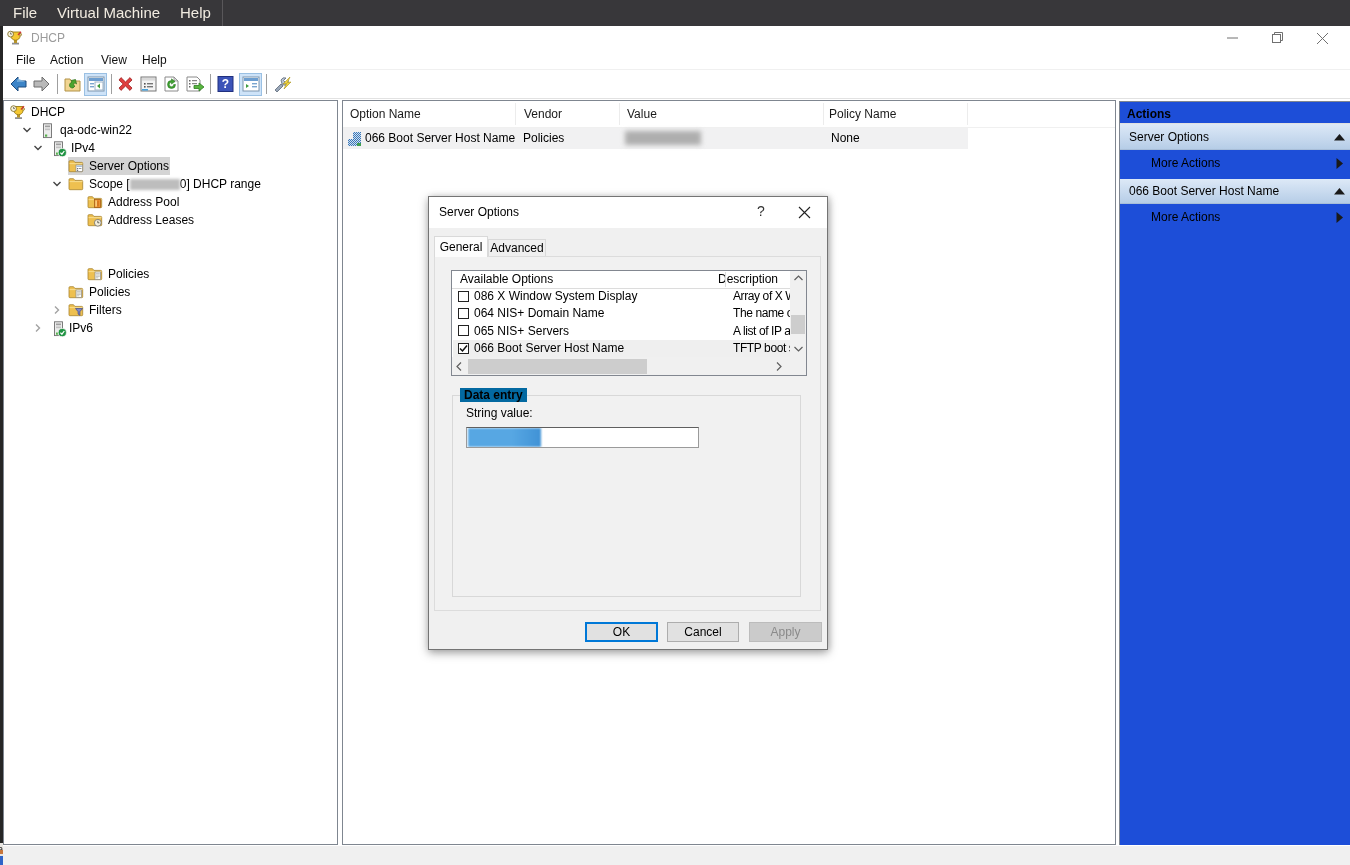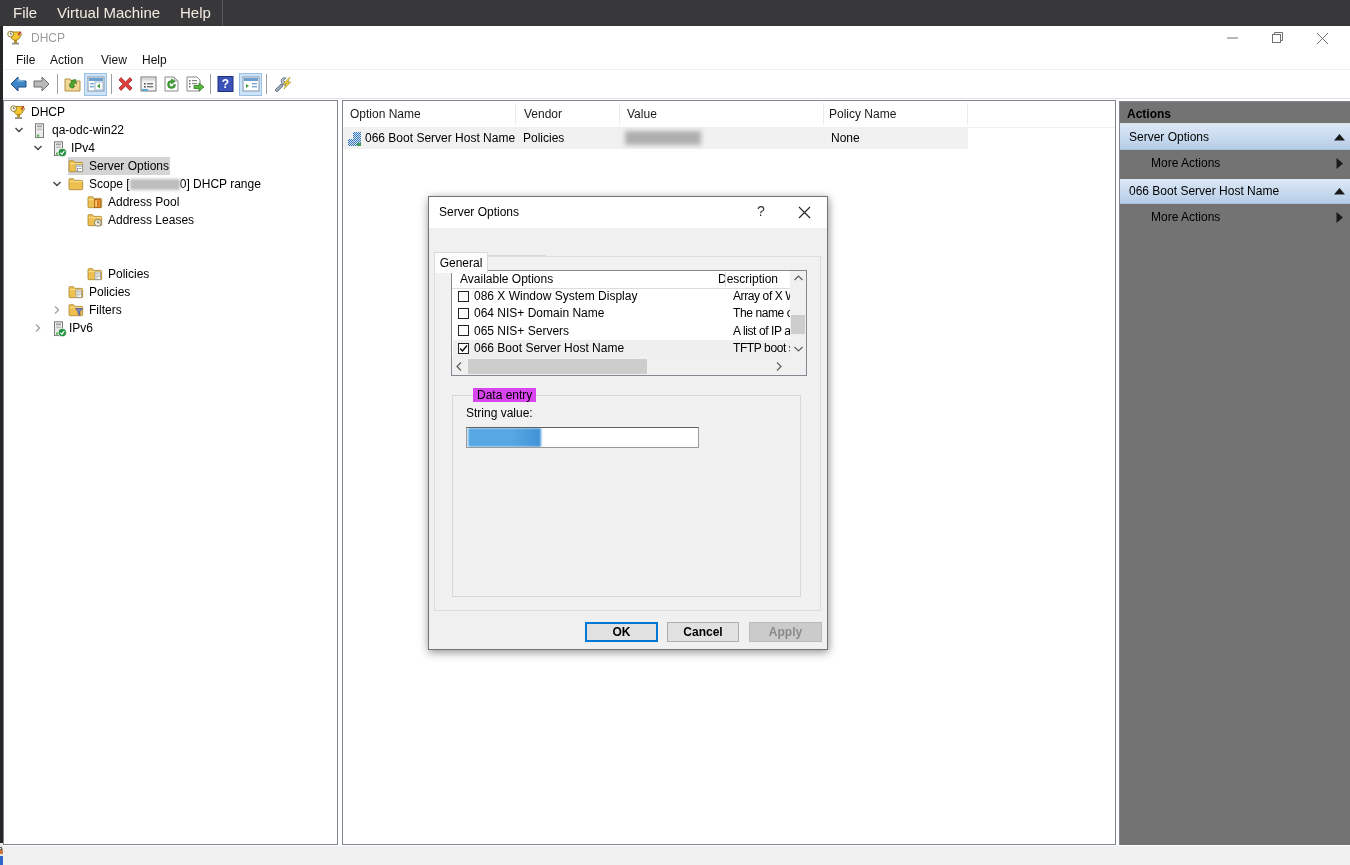--- a/index.html
+++ b/index.html
@@ -24,21 +24,21 @@
   #menubar { left:0; top:24px; width:1347px; height:20px; background:#fff; border-bottom:1px solid #f0f0f0; }
   #menubar span { position:absolute; top:3px; color:#111; }
   #toolbar { left:0; top:45px; width:1347px; height:28px; background:#fff; border-bottom:1px solid #e2e2e2; }
   .tsep { position:absolute; top:3px; width:1px; height:20px; background:#9f9f9f; }
   .tico { position:absolute; top:5px; }
   .thl { position:absolute; background:#cee3f8; border:1px solid #9ac0e3; }
 
   
   #lpane { left:0px; top:74px; width:335px; height:745px; background:#fff; border:1px solid #7f8690; }
   #mpane { left:339px; top:74px; width:774px; height:745px; background:#fff; border:1px solid #7f8690; }
-  #rpane { left:1116px; top:75px; width:231px; height:744px; background:#737373; border-top:1px solid #7f8690; border-left:1px solid #7f8690; }
+  #rpane { left:1116px; top:75px; width:231px; height:744px; background:#1d4ed8; border-top:1px solid #7f8690; border-left:1px solid #7f8690; }
   #statusbar { left:0px; top:820px; width:1347px; height:19px; background:#f0f0f0; }
 
   
   .trow { position:absolute; height:18px; line-height:18px; white-space:nowrap; }
   .trow .lbl { position:absolute; top:0; }
   .chev { position:absolute; top:4px; }
   .ticon { position:absolute; top:2px; }
   .blurbox { display:inline-block; vertical-align:-2px; filter:blur(1.6px); }
 
   
@@ -48,34 +48,34 @@
   
   .act-blue { position:absolute; left:0; width:231px;
     background:linear-gradient(#dde9f7,#b6cde7); border-bottom:1px solid #a8bed8; }
   .act-blue .txt { position:absolute; left:9px; top:50%; transform:translateY(-50%); }
   .tri { position:absolute; }
 
   
   #dlg { left:428px; top:196px; width:400px; height:454px; background:#f0f0f0;
     border:1px solid #747474; box-shadow:0 3px 9px rgba(0,0,0,.35), 2px 0 6px rgba(0,0,0,.12); }
   #dlg-title { left:0; top:0; width:398px; height:31px; background:#fff; }
-  .tab { position:absolute; border:1px solid #d9d9d9; text-align:center;margin-top:16px; }
+  .tab { position:absolute; border:1px solid #d9d9d9; text-align:center; }
   #dpanel { left:5px; top:59px; width:387px; height:355px; border:1px solid #dcdcdc; background:#f1f1f1; }
   #dlist { left:22px; top:73px; width:356px; height:106px; border:1px solid #828790; background:#fff; }
   .lrow { position:absolute; left:1px; width:337px; height:17px; line-height:17px; white-space:nowrap; overflow:hidden; }
   .cb { position:absolute; left:5px; top:3px; width:11px; height:11px; border:1px solid #222; background:#fff; }
   .desc { position:absolute; left:280px; width:58px; overflow:hidden; letter-spacing:-0.4px; }
   .sb { position:absolute; background:#f0f0f0; }
   .thumb { position:absolute; background:#cdcdcd; }
   .sbarrow { position:absolute; color:#5e5e5e; font-size:9px; }
   #grp { left:23px; top:198px; width:349px; height:202px; border:1px solid #d8d8d8; }
-  #grp .glbl { position:absolute; left:20px; top:-8px; background:#d946ef; padding:0 4px; }
+  #grp .glbl { position:absolute; left:7px; top:-8px; background:#0369a1; padding:0 4px;font-weight:bold; }
   #sinput { left:37px; top:230px; width:233px; height:21px; background:#fff; border:1px solid #9a9a9a; border-top-color:#5f5f5f; overflow:hidden; }
   .btn { position:absolute; top:425px; width:72px; height:20px; line-height:18px; text-align:center;
-    background:#e1e1e1; border:1px solid #adadad;font-weight:bold; }
+    background:#e1e1e1; border:1px solid #adadad; }
 </style>
 </head>
 <body>
 
 <div class="abs" id="vmbar">
   <span style="left:13px">File</span>
   <span style="left:57px">Virtual Machine</span>
   <span style="left:180px">Help</span>
   <div class="vsep"></div>
 </div>
@@ -194,21 +194,21 @@
           <rect x="5" y="12.2" width="7" height="1.8" fill="#8f8f8f"></rect>
           <rect x="7" y="9.5" width="3" height="3" fill="#b8962a"></rect>
           <path d="M4 1.5 h9 v4.2 a4.5 4 0 0 1-9 0 Z" fill="#f5c832" stroke="#9a7a16" stroke-width=".9"></path>
           <path d="M4 2.5 c-2 0-2 3-0.2 3 M13 2.5 c2 0 2 3 0.2 3" stroke="#9a7a16" fill="none" stroke-width=".9"></path>
           <circle cx="3.6" cy="3.6" r="2.9" fill="#f7f2da" stroke="#77641c" stroke-width=".8"></circle>
           <path d="M3.6 2 v1.6 h1.3" stroke="#444" fill="none" stroke-width=".7"></path>
           <path d="M11 4.5 L14 1.2" stroke="#c33" stroke-width="1.3"></path>
         </svg>
         <span class="lbl" style="left:27px">DHCP</span>
       </div>
-    <div class="trow" style="left:0;top:20px;width:333px">
+    <div class="trow" style="left:8px;top:20px;width:333px">
         <svg class="chev" style="left:10px" width="10" height="10" viewBox="0 0 10 10">
           <path d="M1.5 3 L5 6.5 L8.5 3" stroke="#454545" fill="none" stroke-width="1.4"></path>
         </svg>
         <svg class="ticon" style="left:29px" width="15" height="16" viewBox="0 0 15 16">
           <rect x="2.5" y="0.8" width="8" height="13.8" fill="#ececec" stroke="#6f6f6f" stroke-width=".9"></rect>
           <rect x="4" y="2.5" width="5" height="1.7" fill="#9f9f9f"></rect>
           <rect x="4" y="5.5" width="5" height="1.7" fill="#c2c2c2"></rect>
           <rect x="4" y="11.5" width="2.2" height="2.2" fill="#58b14e"></rect>
         </svg>
         <span class="lbl" style="left:48px">qa-odc-win22</span>

